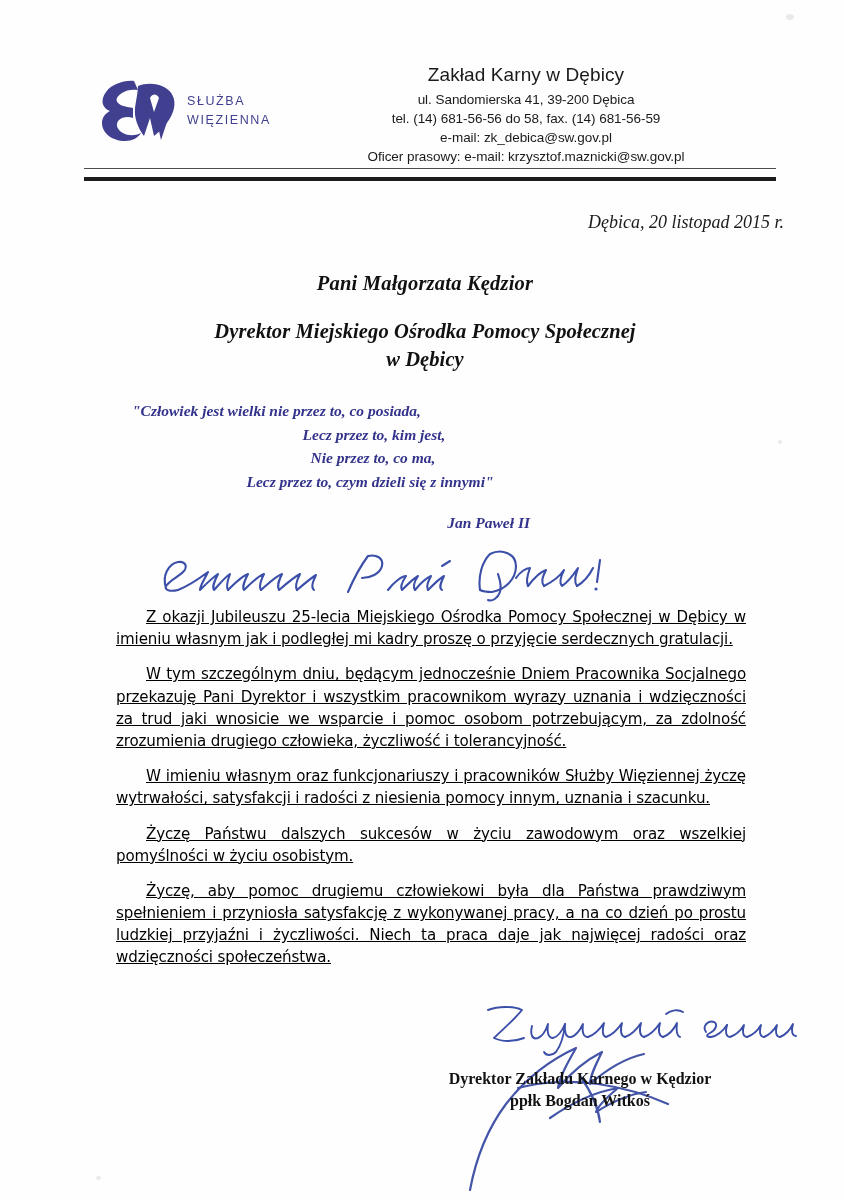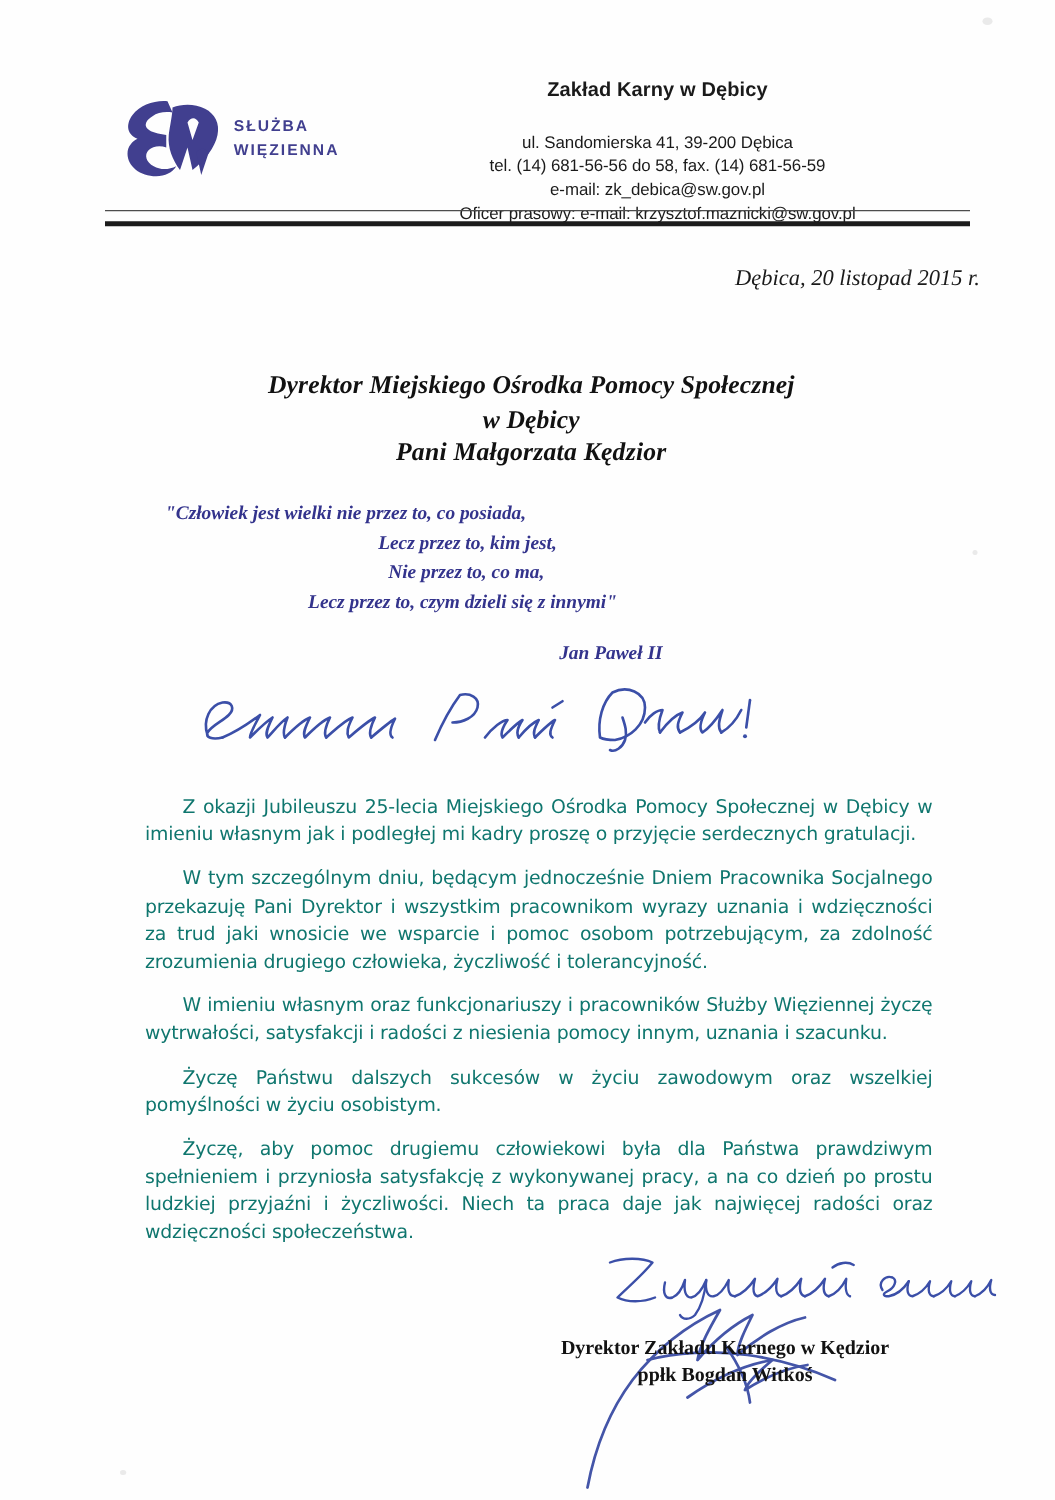--- a/index.html
+++ b/index.html
@@ -43,39 +43,39 @@
     top: 20px;
     display: flex;
     align-items: center;
     gap: 7px;
   }
   #logo-mark { width: 86px; height: 66px; display: block; }
   #logo-words {
     font-family: "Liberation Sans", sans-serif;
     color: #413f8f;
     font-size: 12.5px;
-    font-weight: 700;
+    font-weight: 400;
     letter-spacing: 1.6px;
     line-height: 1.5;
   }
   #logo-words div { white-space: nowrap; }
 
   #org-contact {
     position: absolute;
     left: 190px;
     top: 4px;
     width: 500px;
     text-align: center;
     line-height: 1.42;
   }
   #org-name {
-    font-size: 16px;
-    font-weight: bold;
+    font-size: 19px;
+    font-weight: normal;
     letter-spacing: .1px;
-    margin-bottom: 19px;
+    margin-bottom: 1px;
   }
   .contact-line {
     font-size: 13.5px;
     letter-spacing: -.05px;
   }
 
   
   #rule-thin {
     position: absolute;
     left: 84px;
@@ -165,28 +165,29 @@
     width: 1px; height: 1px;
     overflow: hidden;
     clip: rect(0 0 0 0);
     white-space: nowrap;
   }
 
   
   #body-text {
     position: absolute;
     left: 116px;
-    top: 634px;
+    top: 606px;
     width: 630px;
     font-family: "DejaVu Sans", sans-serif;
     font-size: 15.1px;
     line-height: 1.47;
-    color: #0f766e;
+    color: #000000;
     text-align: justify;
     letter-spacing: -.15px;
+    text-decoration: underline;
   }
   #body-text p {
     margin: 0 0 13px 0;
     text-indent: 30px;
   }
   #body-text p:last-child { margin-bottom: 0; }
 
   
   #signature-block {
     position: absolute;
@@ -236,25 +237,25 @@
       <div class="contact-line">Oficer prasowy: e-mail: krzysztof.maznicki@sw.gov.pl</div>
     </div>
   </div>
 
   <div id="rule-thin"></div>
   <div id="rule-thick"></div>
 
   <div id="date-line">Dębica, 20 listopad 2015 r.</div>
 
   <div id="addressee">
+    <div id="addressee-name">Pani Małgorzata Kędzior</div>
     <div id="addressee-role">
       <div>Dyrektor Miejskiego Ośrodka Pomocy Społecznej</div>
       <div>w Dębicy</div>
     </div>
-    <div id="addressee-name">Pani Małgorzata Kędzior</div>
   </div>
 
   <div id="quote">
     <div class="q1">"Człowiek jest wielki nie przez to, co posiada,</div>
     <div class="q2">Lecz przez to, kim jest,</div>
     <div class="q3">Nie przez to, co ma,</div>
     <div class="q4">Lecz przez to, czym dzieli się z innymi"</div>
     <div id="quote-author">Jan Paweł II</div>
   </div>
 

